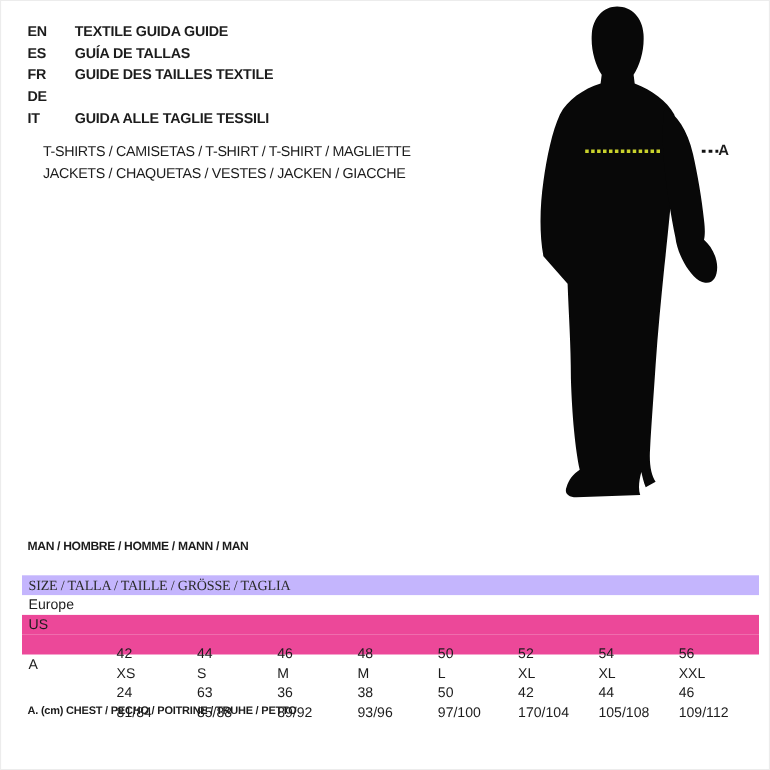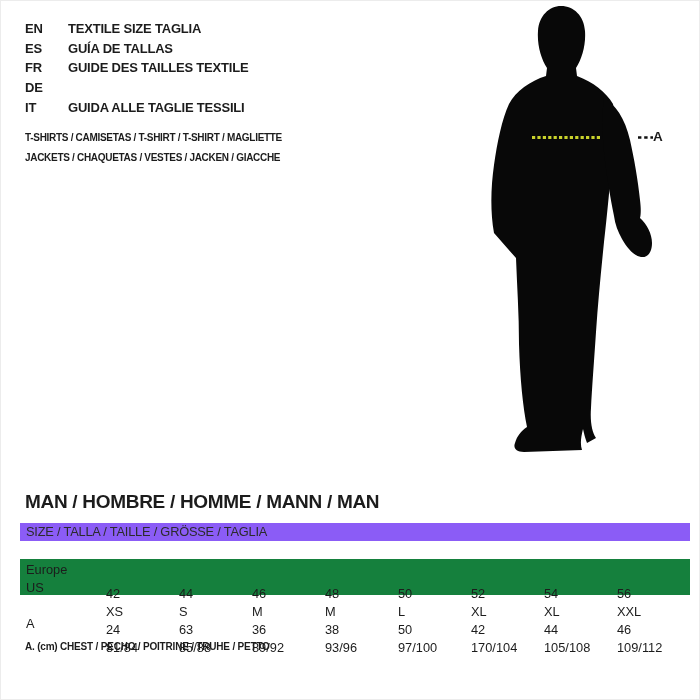--- a/index.html
+++ b/index.html
@@ -6,48 +6,48 @@
   .sheet {
     position:relative; width:700px; height:700px; background:#ffffff;
     font-family:"Liberation Sans", sans-serif; color:#1c1c1c; overflow:hidden;
     box-shadow: inset 0 0 0 1px #ececec;
   }
   
   .langs { position:absolute; left:25px; top:19px; }
   .lang-row { display:flex; line-height:19.7px; font-size:13px; font-weight:700; letter-spacing:-0.2px; }
   .lang-code { width:43px; }
   
-  .cats { position:absolute; left:25px; top:128px; font-size:10px; font-weight:700; line-height:19.5px; letter-spacing:-0.3px; }
+  .cats { position:absolute; left:39px; top:128px; font-size:13px; font-weight:400; line-height:19.5px; letter-spacing:-0.3px; }
   
   .figure-wrap { position:absolute; left:485px; top:0; width:175px; height:456px; }
   .measure-a { position:absolute; left:653px; top:129px; font-size:13.5px; font-weight:700; }
   
-  .man-title { position:absolute; left:25px; top:491px; font-size:19px; font-weight:700; letter-spacing:-0.3px; }
+  .man-title { position:absolute; left:25px; top:491px; font-size:11px; font-weight:700; letter-spacing:-0.3px; }
   
   .size-table { position:absolute; left:20px; top:523px; width:670px; font-size:12.8px; }
   .thead {
-    background:#8b5cf6; color:#2b2b2b; height:18px; line-height:18px;
-    padding-left:6px; letter-spacing:-0.2px;
+    background:#c4b5fd; color:#2b2b2b; height:18px; line-height:18px;
+    padding-left:6px; letter-spacing:-0.2px;font-family:Liberation Serif, serif;
   }
   .trow { display:flex; height:18px; line-height:18px; }
-  .trow.shaded { background:#15803d; }
-  .tlabel { width:80px; padding-left:6px; text-align:left;margin-top:20px; }
+  .trow.shaded { background:#ec4899; }
+  .tlabel { width:80px; padding-left:6px; text-align:left; }
   .tcell { flex:1; text-align:left;margin-top:44px; }
   
   .footnote { position:absolute; left:25px; top:641px; font-size:10px; font-weight:700; letter-spacing:-0.2px; }
 </style>
 </head>
 <body>
 
 <div class="sheet">
 
   <div class="langs">
     <div class="lang-row">
       <span class="lang-code">EN</span>
-      <span>TEXTILE SIZE TAGLIA</span>
+      <span>TEXTILE GUIDA GUIDE</span>
     </div>
     <div class="lang-row">
       <span class="lang-code">ES</span>
       <span>GUÍA DE TALLAS</span>
     </div>
     <div class="lang-row">
       <span class="lang-code">FR</span>
       <span>GUIDE DES TAILLES TEXTILE</span>
     </div>
     <div class="lang-row">

